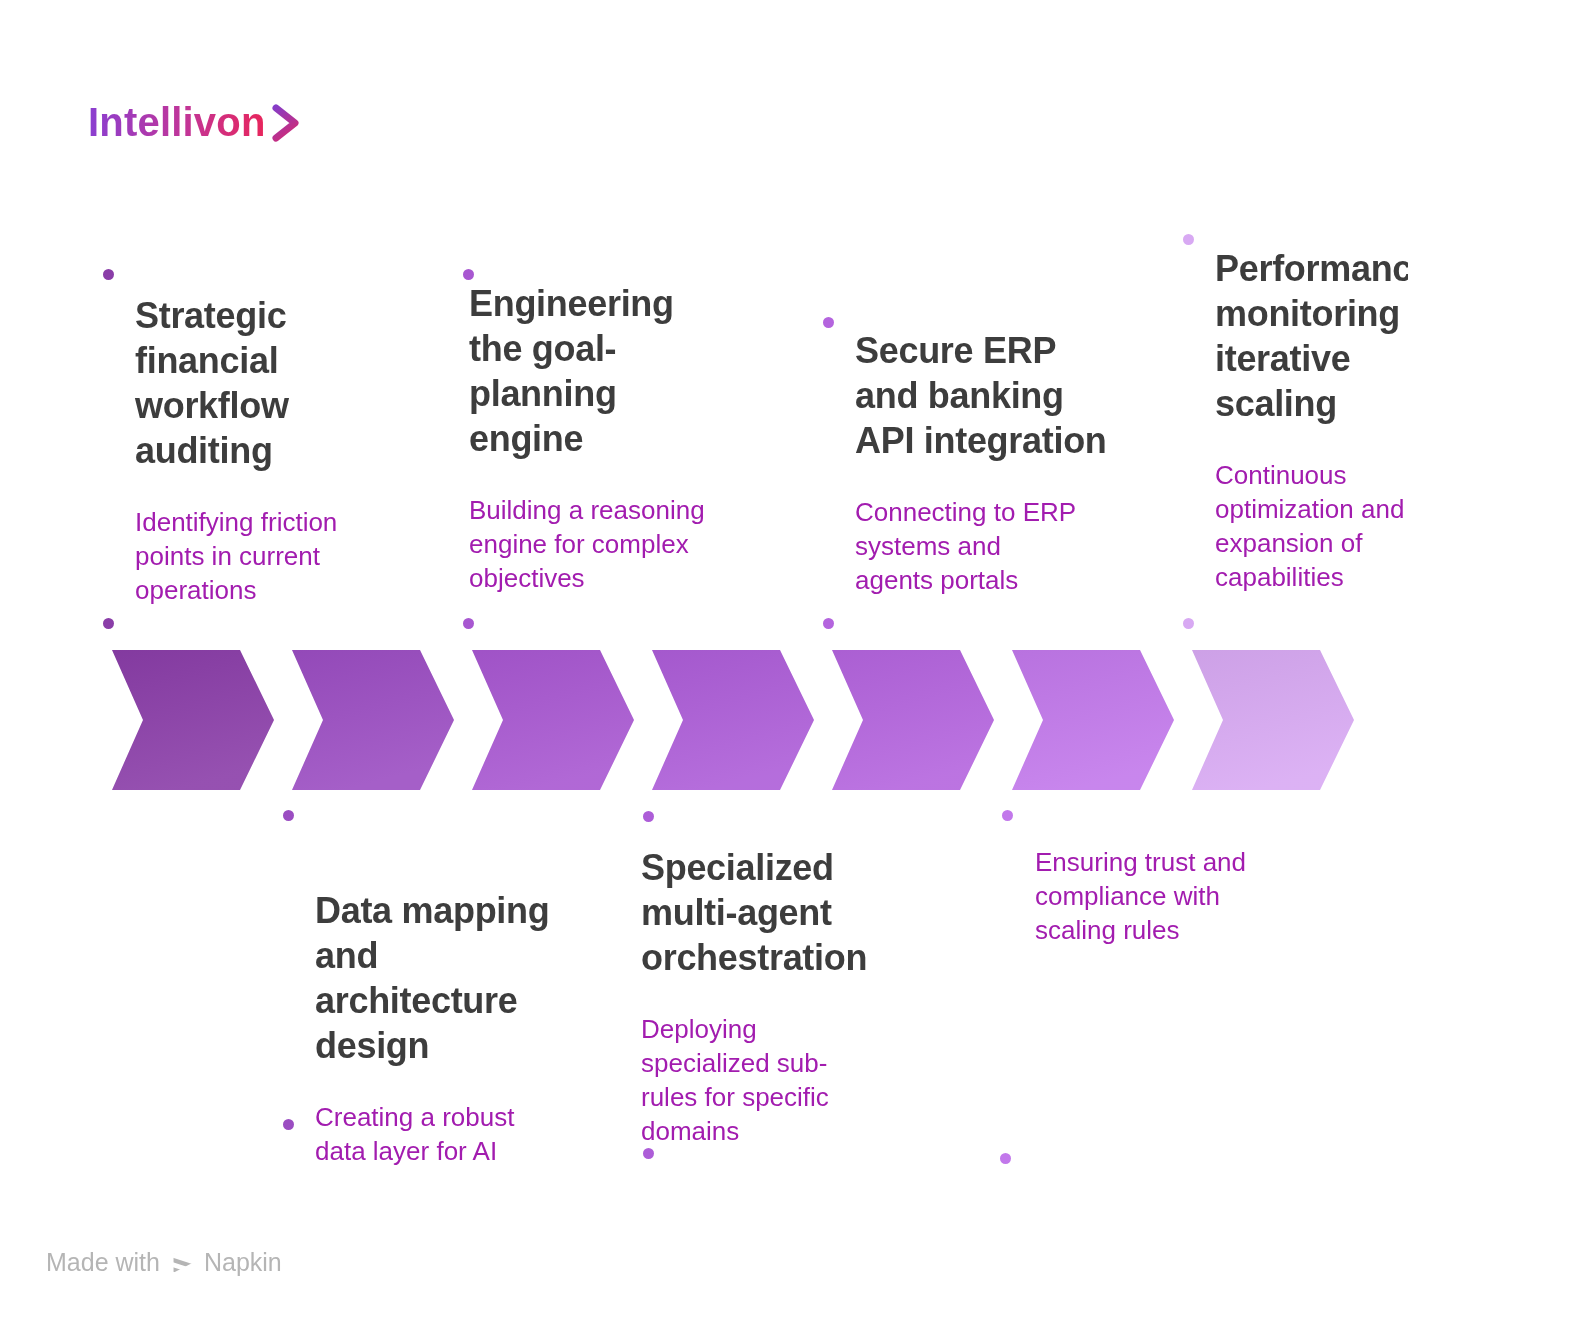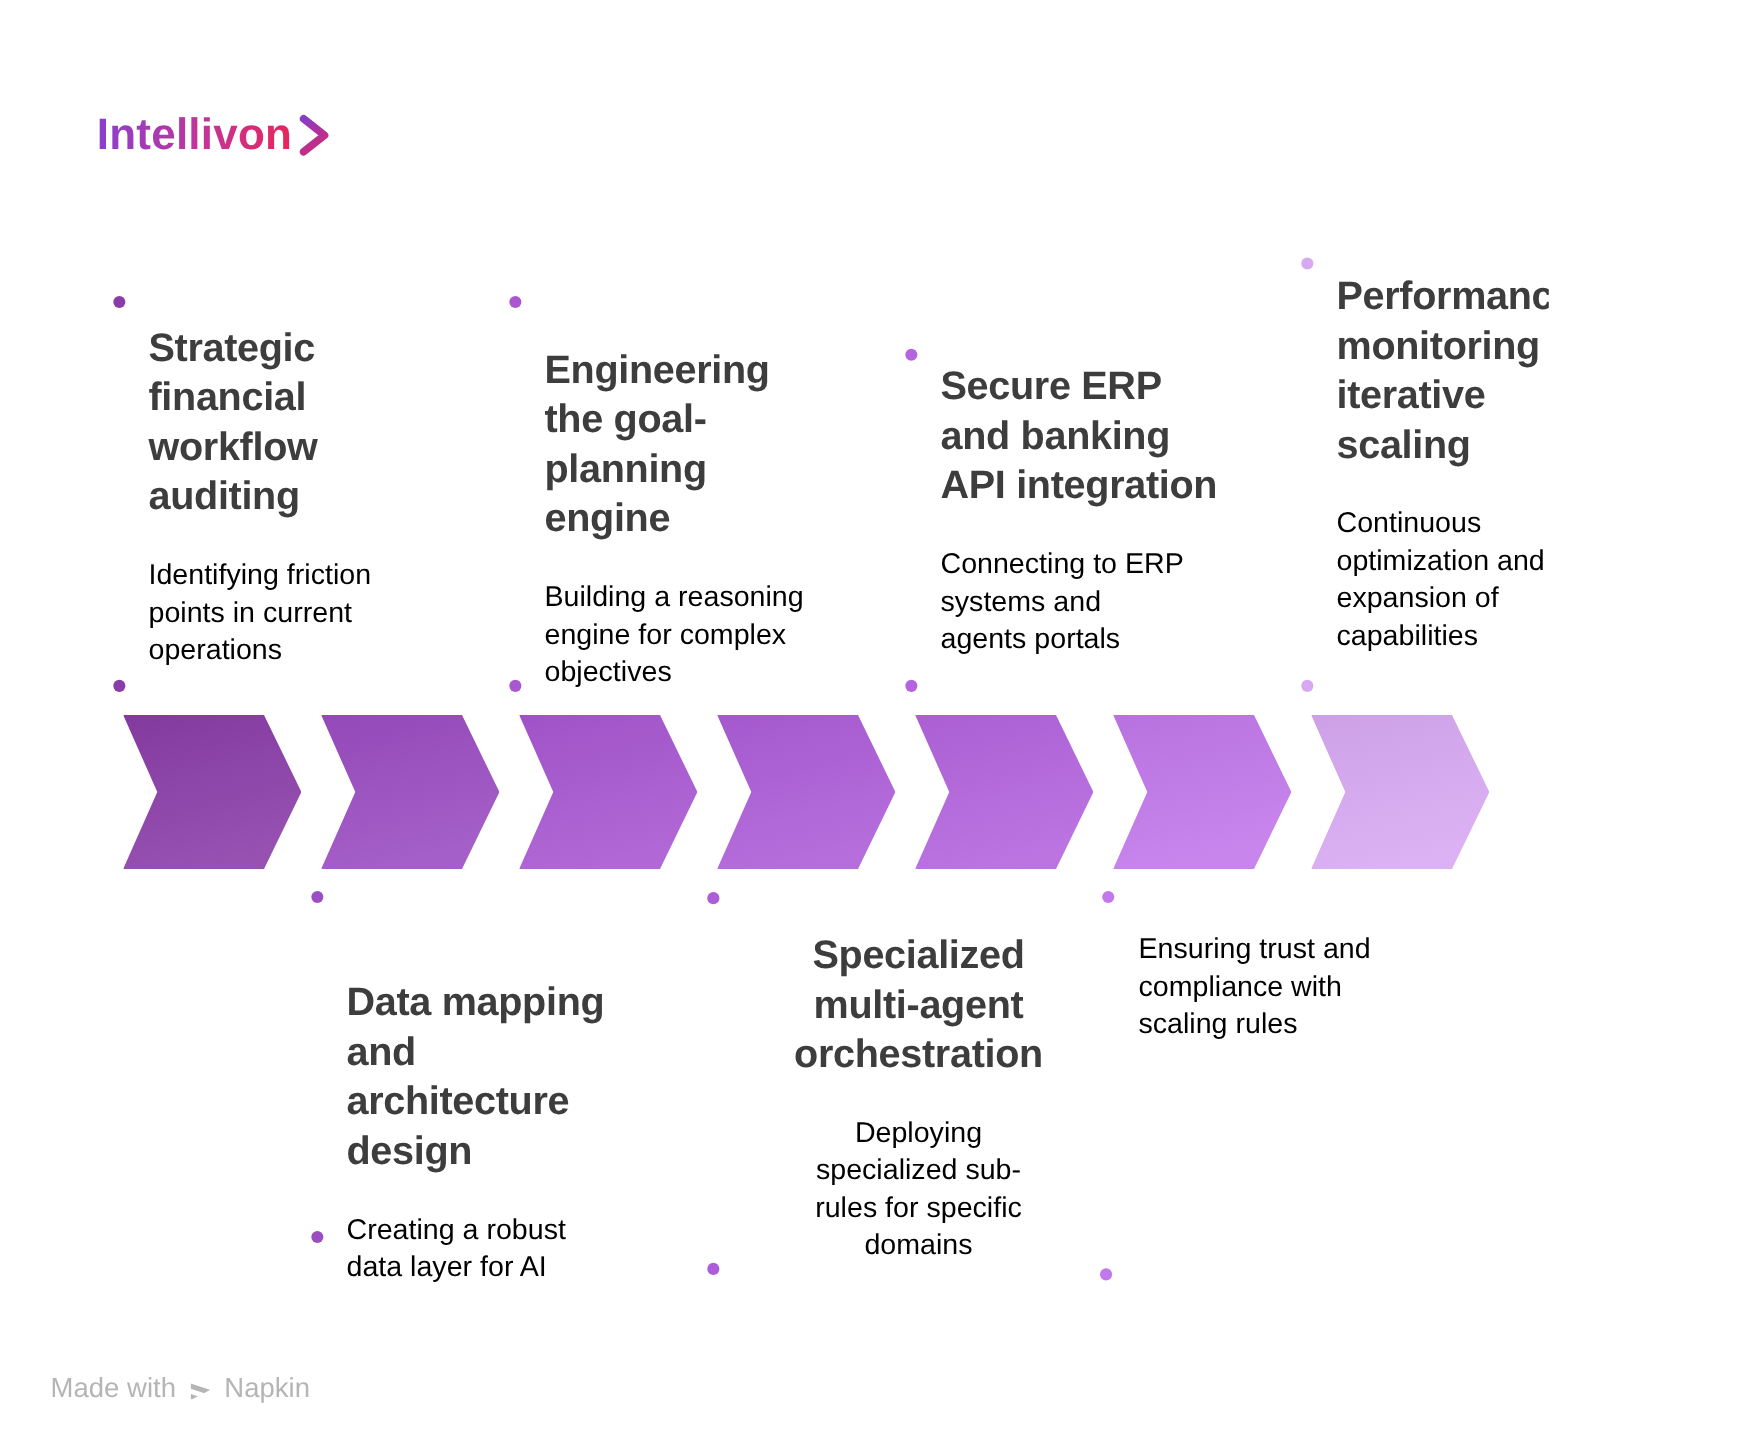--- a/index.html
+++ b/index.html
@@ -20,27 +20,27 @@
   }
   .logo-chevron { width:30px; height:40px; margin-top:2px; }
 
   
   .step { position:absolute; width:320px; }
   .step h2 {
     font-size:36px; line-height:45px; font-weight:700; color:#3d3d3d;
     letter-spacing:-0.3px; white-space:pre-line; margin:0 0 32px 0;
   }
   .step p {
-    font-size:26px; line-height:34px; font-weight:400; color:#000000;
+    font-size:26px; line-height:34px; font-weight:400; color:#a21caf;
     white-space:pre-line; margin:0;
   }
   .pos-1 { left:135px;  top:281px;margin-top:12px; }
   .pos-2 { left:315px;  top:888px; }
-  .pos-3 { left:495px;  top:281px;margin-top:32px; }
-  .pos-4 { left:675px;  top:845px;text-align:center; }
+  .pos-3 { left:469px;  top:281px; }
+  .pos-4 { left:641px;  top:845px; }
   .pos-5 { left:855px;  top:328px; }
   .pos-6 { left:1035px; top:845px; }
   .pos-7 { left:1215px; top:246px; }
 
   
   .band { position:absolute; left:0; top:0; width:100%; height:100%; }
   .chevron {
     position:absolute; top:650px; width:162px; height:140px;
     clip-path: polygon(0px 0px, 128px 0px, 162px 70px, 128px 140px, 0px 140px, 31px 70px);
   }

